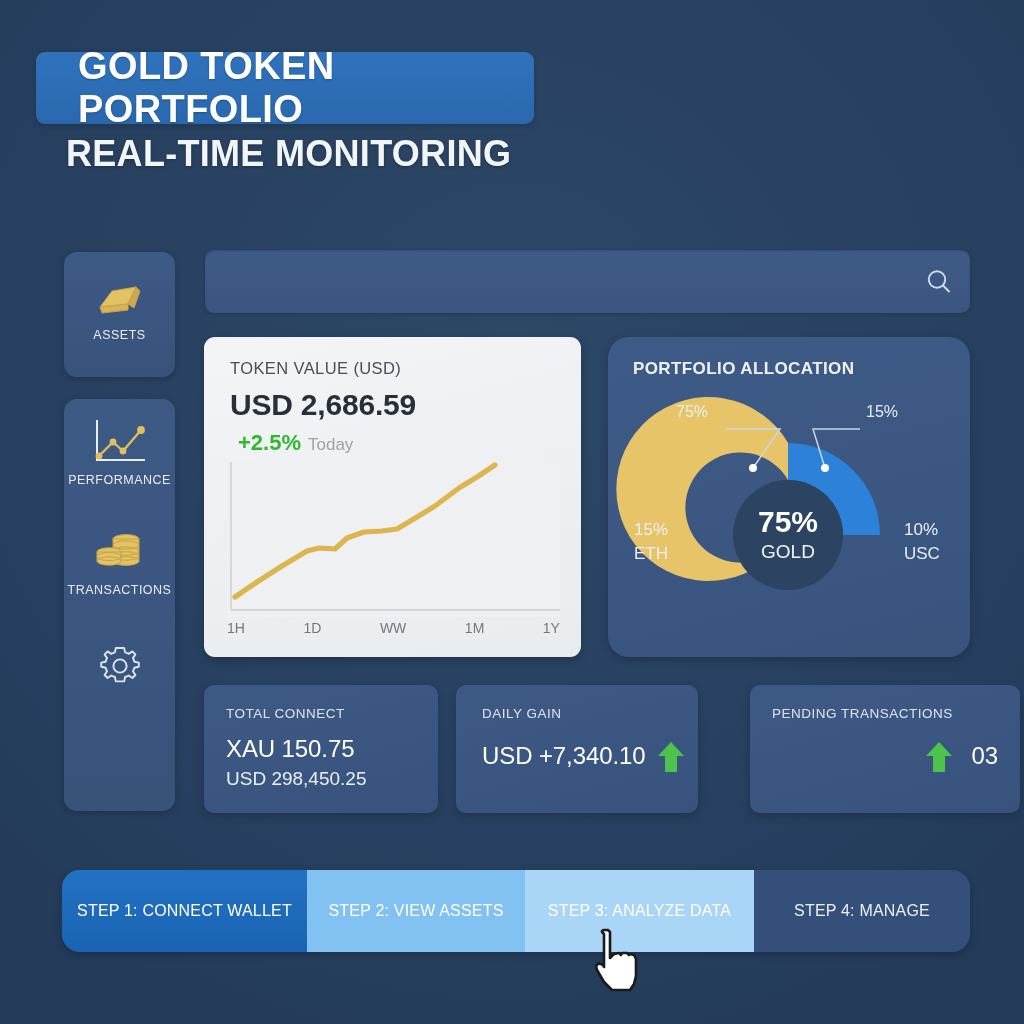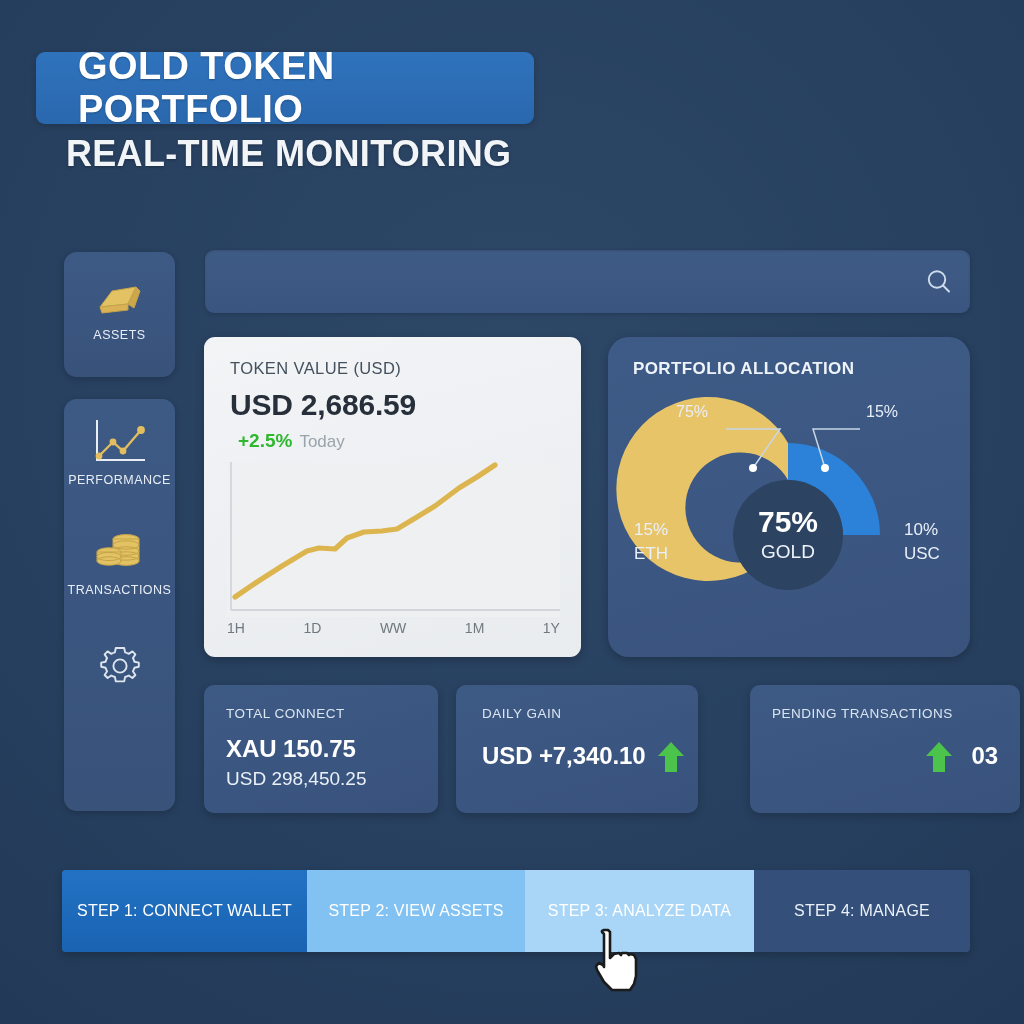--- a/index.html
+++ b/index.html
@@ -92,21 +92,21 @@
     color: #44505e; font-size: 16.5px; letter-spacing: .4px;
   }
   #token-value {
     position: absolute; left: 26px; top: 51px;
     color: #27303a; font-size: 30px; font-weight: bold; letter-spacing: -.2px;
   }
   #token-delta-row {
     position: absolute; left: 34px; top: 93px;
     display: flex; align-items: baseline; gap: 7px;
   }
-  #token-delta { color: #2eb82e; font-size: 19px; font-weight: bold; }
+  #token-delta { color: #2eb82e; font-size: 22px; font-weight: bold; }
   #token-delta-label { color: #9aa3ac; font-size: 17px; }
   #token-plot { position: absolute; left: 23px; top: 125px; width: 333px; height: 155px; }
   #token-axis-labels {
     position: absolute; left: 23px; top: 283px; width: 333px;
     display: flex; justify-content: space-between;
   }
   #token-axis-labels span { color: #70787f; font-size: 14px; }
 
   
   #alloc-card {
@@ -134,21 +134,21 @@
     box-shadow: 0 3px 8px rgba(0,0,0,.2);
   }
   #stat-holdings { left: 204px; width: 234px; }
   #stat-gain     { left: 456px; width: 242px; }
   #stat-pending  { left: 750px; width: 270px; }
   .stat-label {
     position: absolute; top: 21px; color: #dbe5f1;
     font-size: 13.5px; letter-spacing: .5px;
   }
   .stat-primary {
-    position: absolute; color: #ffffff; font-size: 24px; font-weight: bold;
+    position: absolute; color: #ffffff; font-size: 24px; font-weight: normal;
     letter-spacing: -.1px;
     text-align: center;
   }
   .stat-secondary {
     position: absolute; color: #eaf0f8; font-size: 19px;
   }
   #stat-holdings .stat-label { left: 22px; }
   #stat-holdings .stat-primary { left: 22px; top: 50px; }
   #stat-holdings .stat-secondary { left: 22px; top: 83px; }
   #stat-gain .stat-label { left: 26px; }
@@ -157,21 +157,21 @@
   #stat-pending .stat-primary { right: 22px; top: 57px; }
   .up-arrow { position: absolute; }
   #gain-arrow { left: 200px; top: 55px; }
   #pending-arrow { right: 66px; top: 55px; }
 
   
   #step-bar {
     position: absolute; left: 62px; top: 870px;
     width: 908px; height: 82px;
     background: #34507a;
-    border-radius: 4px;
+    border-radius: 18px;
     display: flex; align-items: stretch;
     overflow: hidden;
     box-shadow: 0 3px 9px rgba(0,0,0,.22);
   }
   .step {
     display: flex; align-items: center; justify-content: center;
     font-size: 16px; letter-spacing: .2px; white-space: nowrap;
     cursor: pointer;
   }
   #step-1 { width: 245px; background: linear-gradient(180deg,#2272c4 0%,#1a63b2 100%); color: #ffffff; }

